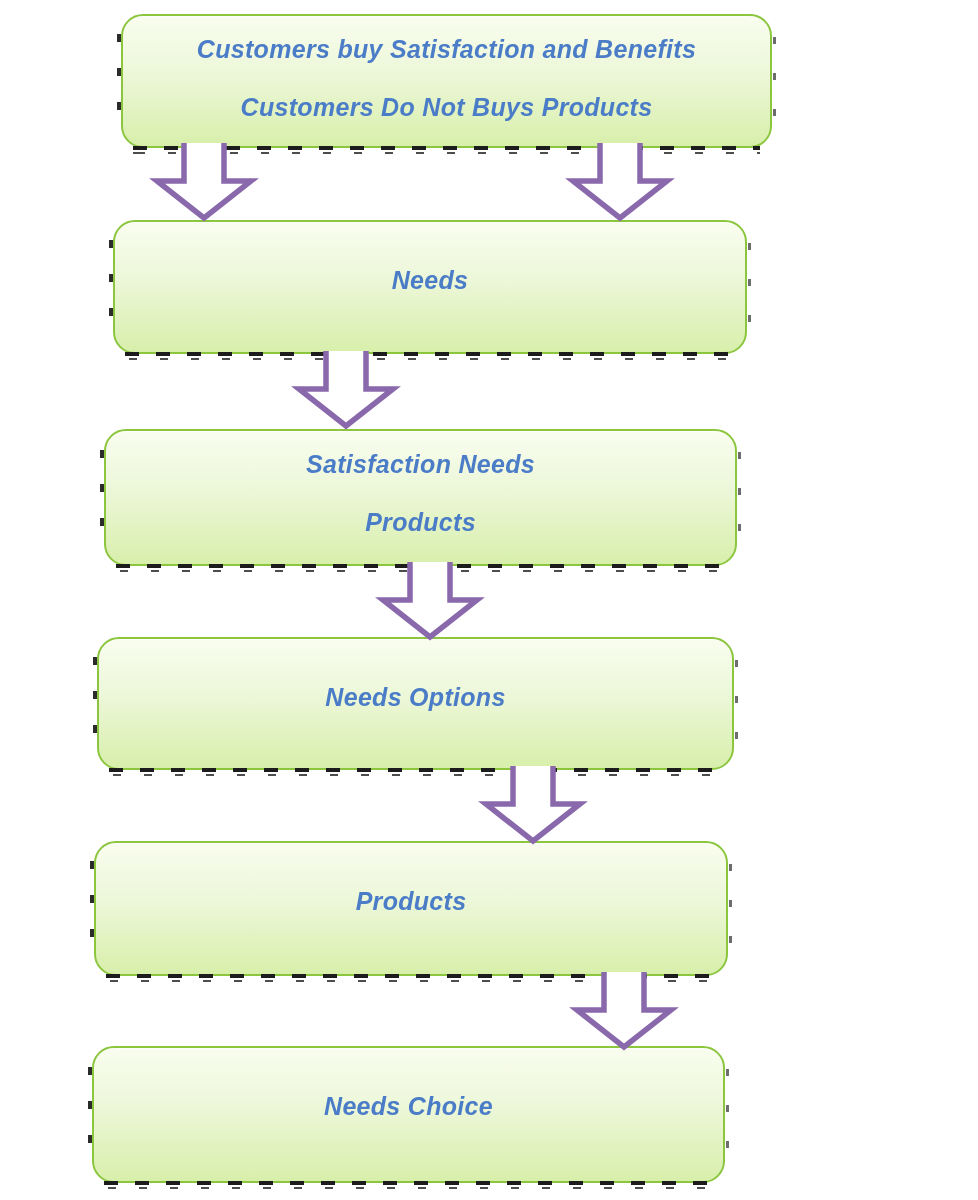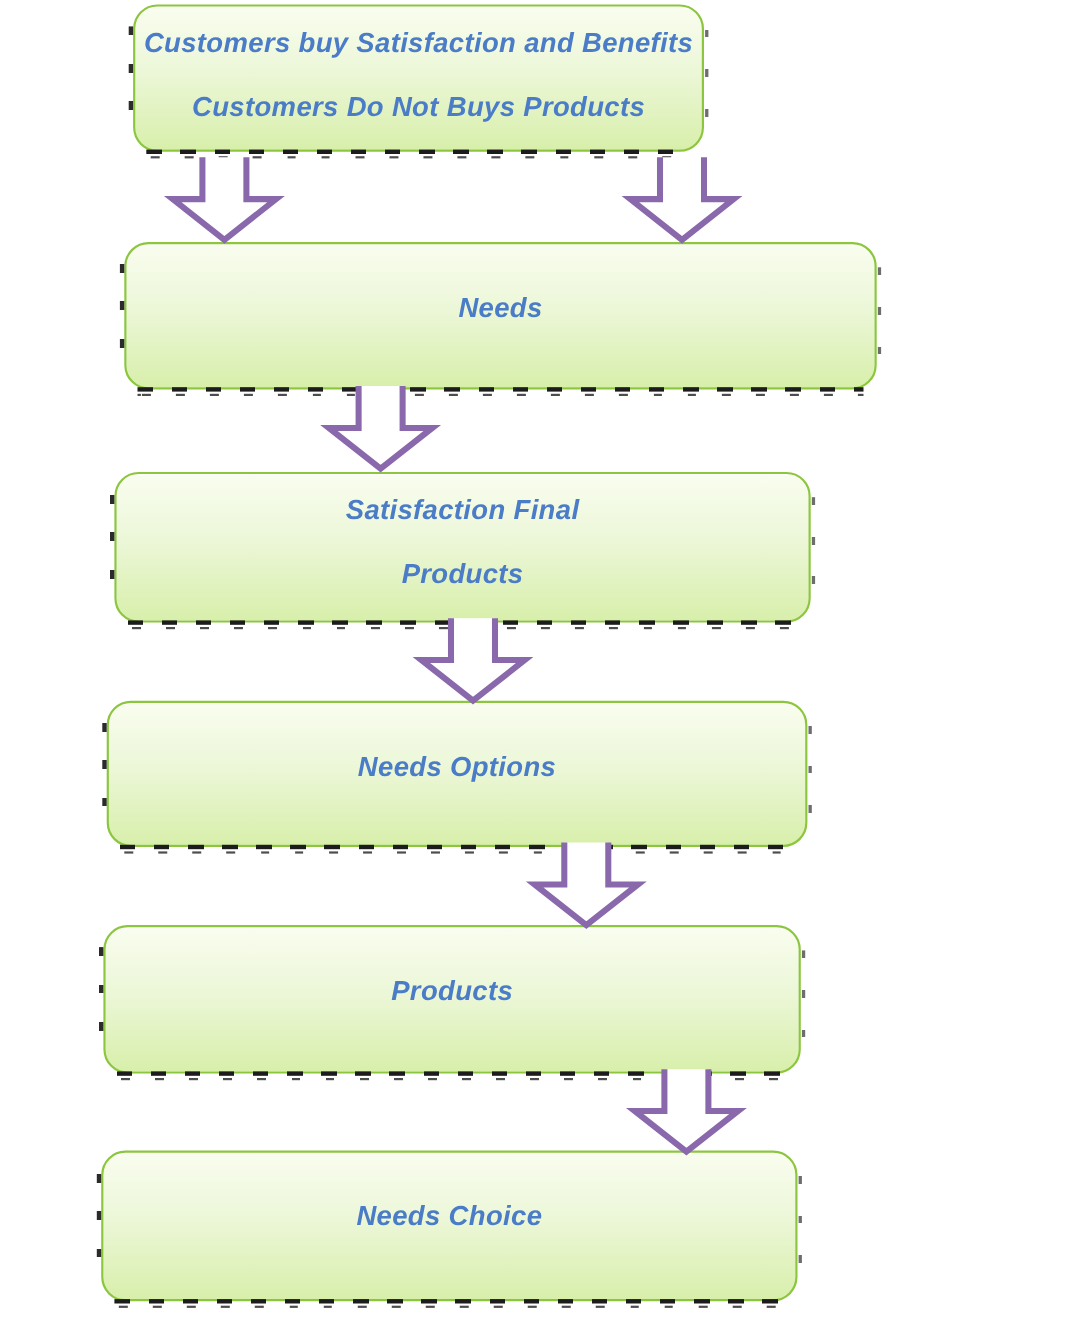--- a/index.html
+++ b/index.html
@@ -50,22 +50,22 @@
   .line{
     color:var(--text-blue);
     font-size:25px;font-weight:bold;font-style:italic;
     letter-spacing:.3px;white-space:nowrap;
     text-align:center;line-height:25px;
   }
   .two-line{justify-content:flex-start;padding-top:21px}
   .two-line .line + .line{margin-top:33px}
   .one-line{justify-content:flex-start;padding-top:46px}
 
-  .box1{left:121px;top:4px;width:519px;height:134px}
-  .box2{left:113px;top:220px;width:684px;height:134px}
+  .box1{left:121px;top:14px;width:651px;height:134px}
+  .box2{left:113px;top:220px;width:634px;height:134px}
   .box3{left:104px;top:429px;width:633px;height:137px}
   .box4{left:97px;top:637px;width:637px;height:133px}
   .box5{left:94px;top:841px;width:634px;height:135px}
   .box6{left:92px;top:1046px;width:633px;height:137px}
 
   .arrow{position:absolute;width:104px;height:78px;z-index:2;overflow:visible}
   .arrow path{fill:var(--arrow-fill);stroke:var(--arrow-stroke);stroke-width:5.5;stroke-linejoin:miter}
   .a1{left:152px;top:143px}
   .a2{left:568px;top:143px}
   .a3{left:294px;top:351px}
@@ -94,21 +94,21 @@
   <div class="box box2 one-line">
     <span class="line">Needs</span>
     <span class="shadow-right"></span>
   </div>
 
   <svg class="arrow a3" viewBox="0 0 104 78" aria-hidden="true">
     <path d="M32,0 V38 H5 L52,75 L99,38 H72 V0"></path>
   </svg>
 
   <div class="box box3 two-line">
-    <span class="line">Satisfaction Final</span>
+    <span class="line">Satisfaction Needs</span>
     <span class="line">Products</span>
     <span class="shadow-right"></span>
   </div>
 
   <svg class="arrow a4" viewBox="0 0 104 78" aria-hidden="true">
     <path d="M32,0 V38 H5 L52,75 L99,38 H72 V0"></path>
   </svg>
 
   <div class="box box4 one-line">
     <span class="line">Needs Options</span>

